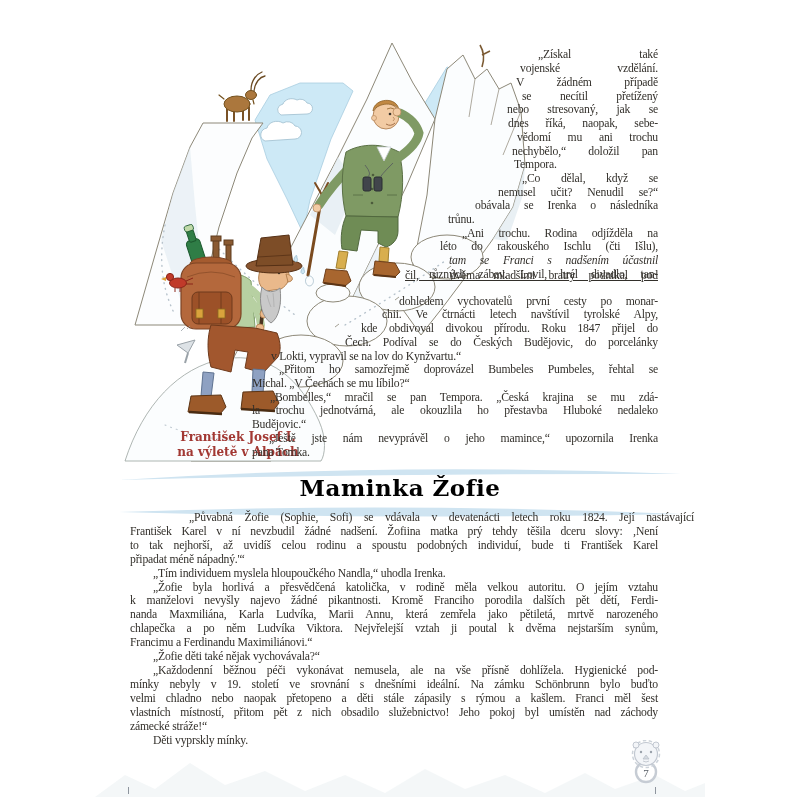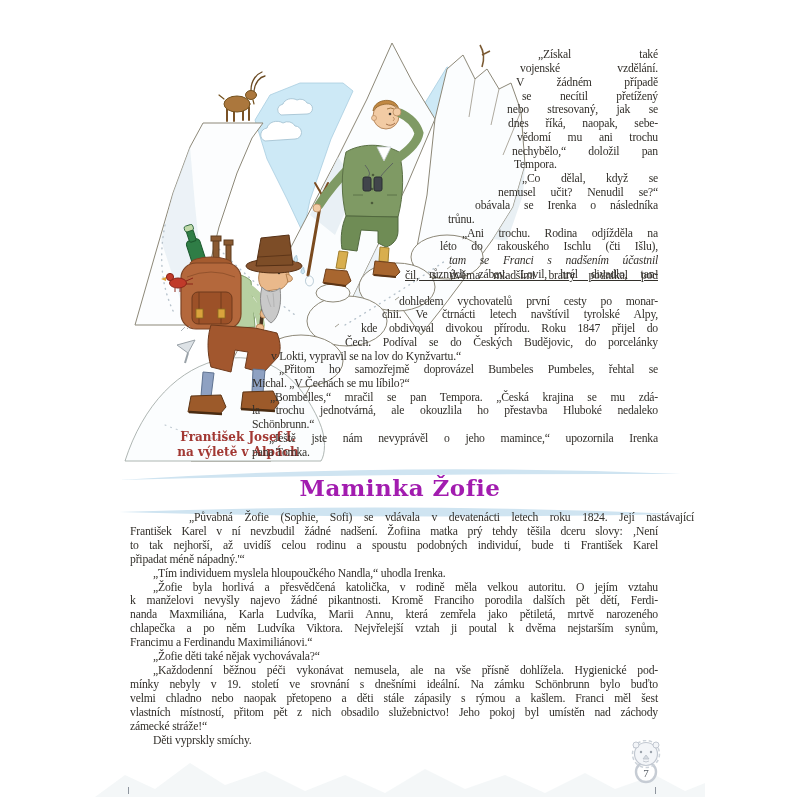--- a/index.html
+++ b/index.html
@@ -208,51 +208,51 @@
       <div class="line" style="left: 405px; top: 269px; width: 253px; text-decoration: underline;">čil, s dvěma mladšími bratry podnikal pod</div>
       <div class="line" style="left: 399px; top: 295px; width: 259px;">dohledem vychovatelů první cesty po monar-</div>
       <div class="line" style="left: 382px; top: 308px; width: 276px;">chii. Ve čtrnácti letech navštívil tyrolské Alpy,</div>
       <div class="line" style="left: 361px; top: 322px; width: 297px;">kde obdivoval divokou přírodu. Roku 1847 přijel do</div>
       <div class="line" style="left: 345px; top: 336px; width: 313px;">Čech. Podíval se do Českých Budějovic, do porcelánky</div>
       <div class="line end" style="left: 271px; top: 350px; width: 387px;">v Lokti, vypravil se na lov do Kynžvartu.“</div>
       <div class="line" style="left: 279px; top: 363px; width: 379px;">„Přitom ho samozřejmě doprovázel Bumbeles Pumbeles, řehtal se</div>
       <div class="line end" style="left: 252px; top: 377px; width: 406px;">Michal. „V Čechách se mu líbilo?“</div>
       <div class="line" style="left: 270px; top: 391px; width: 388px;">„Bombelles,“ mračil se pan Tempora. „Česká krajina se mu zdá-</div>
       <div class="line" style="left: 252px; top: 404px; width: 406px;">la trochu jednotvárná, ale okouzlila ho přestavba Hluboké nedaleko</div>
-      <div class="line end" style="left: 252px; top: 418px; width: 406px;">Schönbrunn.“</div>
+      <div class="line end" style="left: 252px; top: 418px; width: 406px;">Budějovic.“</div>
       <div class="line" style="left: 269px; top: 432px; width: 389px;">„Ještě jste nám nevyprávěl o jeho mamince,“ upozornila Irenka</div>
       <div class="line end" style="left: 252px; top: 446px; width: 406px;">pana Tomka.</div>
     </div>
 
   <div id="heading-block">
     <svg width="570" height="58" viewBox="0 0 570 58">
       <path d="M4,18 Q285,0 566,12 Q285,11 4,18 Z" class="swoosh" fill="#cfe4f1"></path>
       <path d="M4,50 Q285,40 566,52 Q285,58 4,50 Z" class="swoosh" fill="#cfe4f1"></path>
     </svg>
-    <div id="heading-text" style="color: #a21caf;">Maminka Žofie</div>
+    <div id="heading-text" style="color: #000000;">Maminka Žofie</div>
   </div>
 
   <div id="body-text">
       <div class="line" style="left: 153px; top: 511px; width: 505px; margin-left: 36px;">„Půvabná Žofie (Sophie, Sofi) se vdávala v devatenácti letech roku 1824. Její nastávající</div>
       <div class="line" style="left: 130px; top: 525px; width: 528px;">František Karel v ní nevzbudil žádné nadšení. Žofiina matka prý tehdy těšila dceru slovy: ‚Není</div>
       <div class="line" style="left: 130px; top: 539px; width: 528px;">to tak nejhorší, až uvidíš celou rodinu a spoustu podobných individuí, bude ti František Karel</div>
       <div class="line end" style="left: 130px; top: 553px; width: 528px;">připadat méně nápadný.'“</div>
       <div class="line end" style="left: 153px; top: 567px; width: 505px;">„Tím individuem myslela hloupoučkého Nandla,“ uhodla Irenka.</div>
       <div class="line" style="left: 153px; top: 581px; width: 505px;">„Žofie byla horlivá a přesvědčená katolička, v rodině měla velkou autoritu. O jejím vztahu</div>
       <div class="line" style="left: 130px; top: 594px; width: 528px;">k manželovi nevyšly najevo žádné pikantnosti. Kromě Franciho porodila dalších pět dětí, Ferdi-</div>
       <div class="line" style="left: 130px; top: 608px; width: 528px;">nanda Maxmiliána, Karla Ludvíka, Marii Annu, která zemřela jako pětiletá, mrtvě narozeného</div>
       <div class="line" style="left: 130px; top: 622px; width: 528px;">chlapečka a po něm Ludvíka Viktora. Nejvřelejší vztah ji poutal k dvěma nejstarším synům,</div>
       <div class="line end" style="left: 130px; top: 636px; width: 528px;">Francimu a Ferdinandu Maximiliánovi.“</div>
       <div class="line end" style="left: 153px; top: 650px; width: 505px;">„Žofie děti také nějak vychovávala?“</div>
       <div class="line" style="left: 153px; top: 664px; width: 505px;">„Každodenní běžnou péči vykonávat nemusela, ale na vše přísně dohlížela. Hygienické pod-</div>
       <div class="line" style="left: 130px; top: 678px; width: 528px;">mínky nebyly v 19. století ve srovnání s dnešními ideální. Na zámku Schönbrunn bylo buďto</div>
       <div class="line" style="left: 130px; top: 692px; width: 528px;">velmi chladno nebo naopak přetopeno a děti stále zápasily s rýmou a kašlem. Franci měl šest</div>
       <div class="line" style="left: 130px; top: 706px; width: 528px;">vlastních místností, přitom pět z nich obsadilo služebnictvo! Jeho pokoj byl umístěn nad záchody</div>
       <div class="line end" style="left: 130px; top: 720px; width: 528px;">zámecké stráže!“</div>
-      <div class="line end" style="left: 153px; top: 734px; width: 505px;">Děti vyprskly smíchy.</div>
+      <div class="line end" style="left: 153px; top: 734px; width: 505px;">Děti vyprskly mínky.</div>
     </div>
 
   <svg id="watermark" width="610" height="52" viewBox="0 0 610 52">
     <path d="M0,52 L30,30 L60,44 L95,18 L130,40 L170,26 L210,46 L250,30 L290,48 L330,24 L370,44 L410,30 L450,48 L490,28 L520,44 L560,30 L590,46 L610,38 L610,52 Z" fill="#eef2f5" opacity="0.65"></path>
   </svg>
 
   <div class="crop-mark" style="left:128px;top:787px;"></div>
   <div class="crop-mark" style="left:655px;top:787px;"></div>
 
   <svg id="page-ornament" width="44" height="48" viewBox="0 0 44 48">

